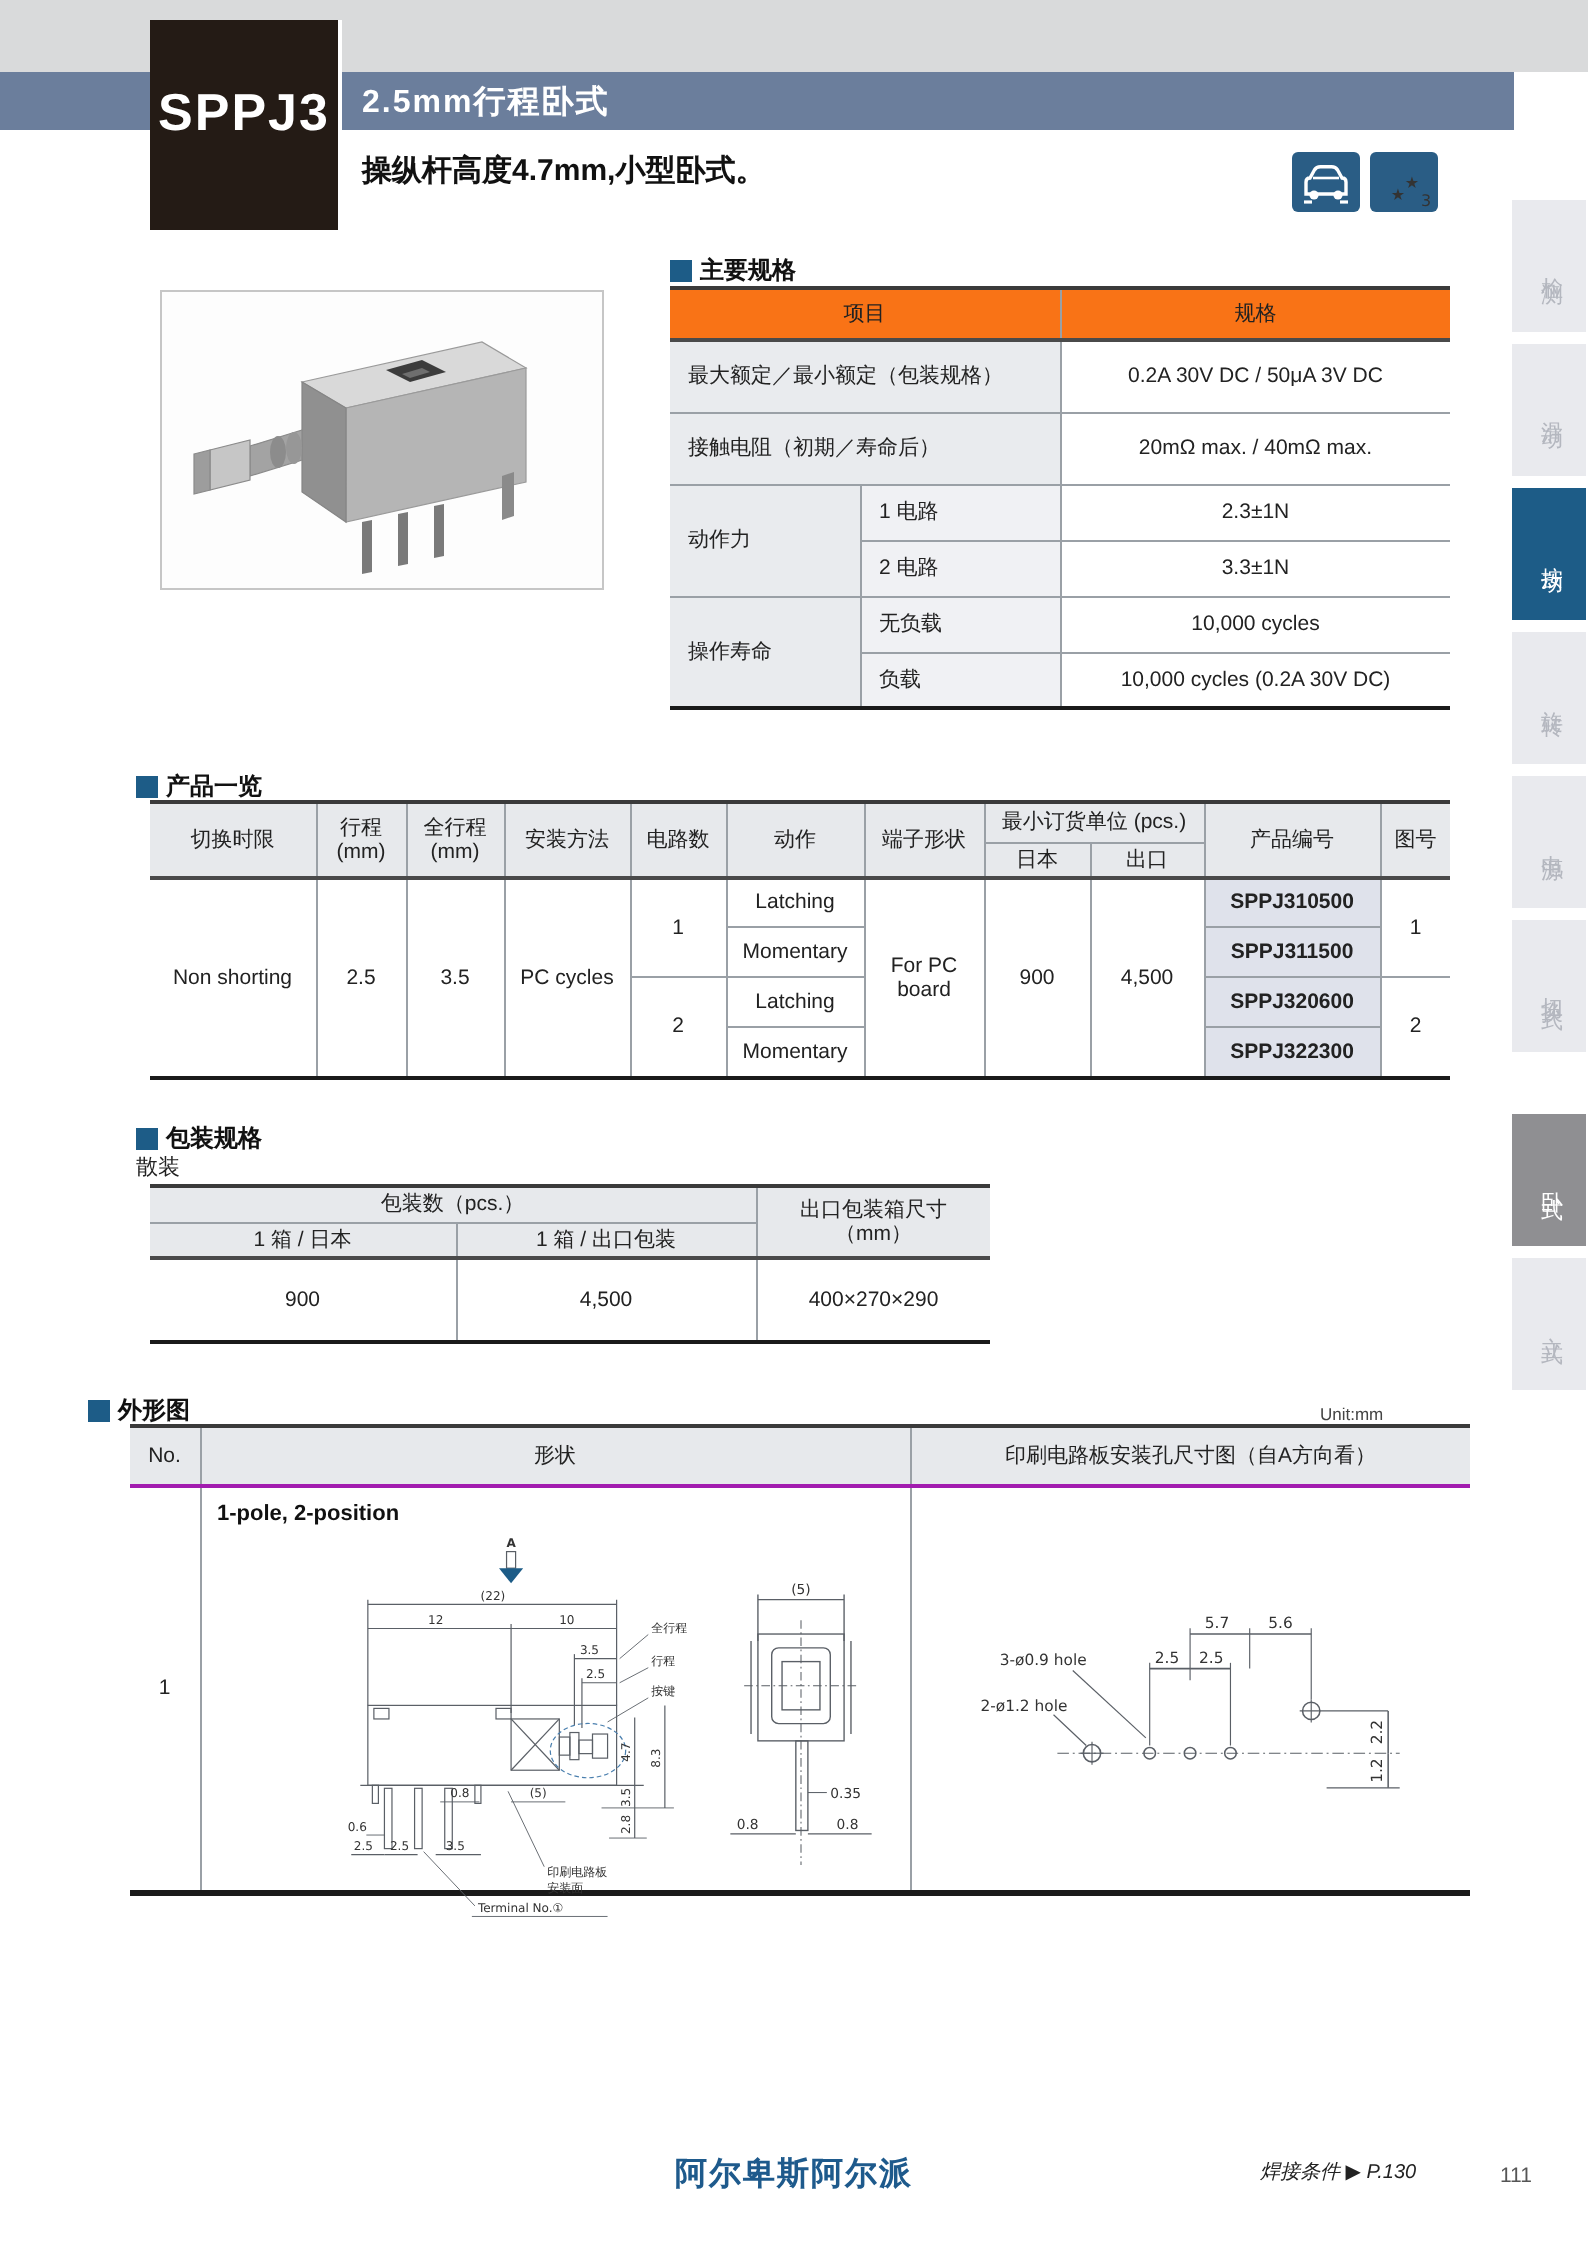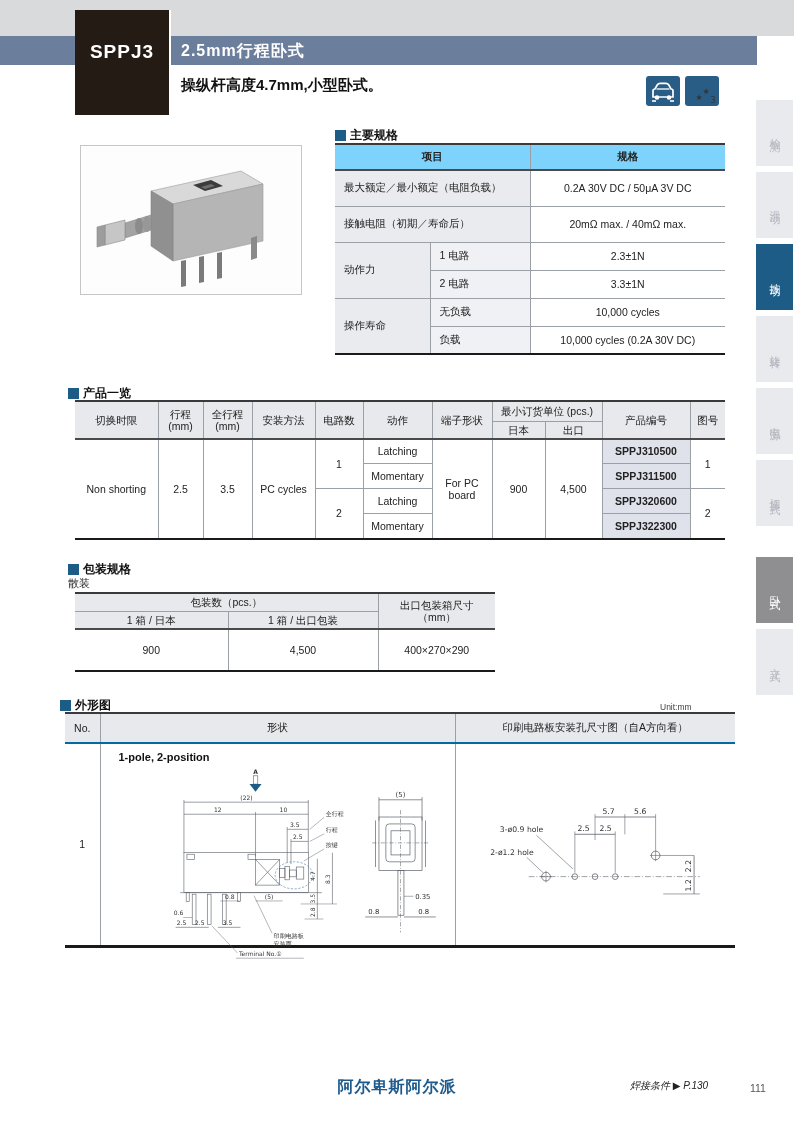--- a/index.html
+++ b/index.html
@@ -3,59 +3,59 @@
 <meta charset="utf-8">
 <style>
   * { margin:0; padding:0; box-sizing:border-box; }
   body { background:#fff; }
   .page { position:relative; width:794px; height:1123px; background:#ffffff; overflow:hidden;
           font-family:"Liberation Sans","DejaVu Sans",sans-serif; color:#222; }
   .top-band { position:absolute; left:0; top:0; width:794px; height:36px; background:#d9dadb; }
   .title-bar { position:absolute; left:0; top:36px; width:757px; height:29px; background:#6b7e9c; }
   .title-text { position:absolute; left:181px; top:41px; color:#fff; font-size:16px; font-weight:bold; letter-spacing:1px; }
   .model-box { position:absolute; left:75px; top:10px; width:96px; height:105px; background:#241b15; border-right:2px solid #fff; }
-  .model-text { color:#fff; font-weight:bold; font-size:19px; text-align:center; margin-top:31px; letter-spacing:1px; }
+  .model-text { color:#fff; font-weight:bold; font-size:26px; text-align:center; margin-top:31px; letter-spacing:1px; }
   .subtitle { position:absolute; left:181px; top:76px; font-size:15px; font-weight:bold; color:#111; }
   .badges { position:absolute; left:646px; top:76px; display:flex; gap:5px; }
 
   .photo-box { position:absolute; left:80px; top:145px; width:222px; height:150px; border:1px solid #c6c6c6; background:#fdfdfd; }
 
   .sec-title { position:absolute; font-size:12px; font-weight:bold; color:#111; display:flex; align-items:center; gap:4px; }
   .sec-sq { width:11px; height:11px; background:#1d5c87; display:inline-block; }
 
   table { border-collapse:collapse; table-layout:fixed; font-size:10.5px; color:#222; }
   th, td { border:1px solid #9aa0a6; text-align:center; vertical-align:middle; padding:2px 4px; }
   tr > *:first-child { border-left:none; }
   tr > *:last-child { border-right:none; }
 
   .spec-table { position:absolute; left:335px; top:143px; width:390px; border-top:2px solid #3a3a3a; border-bottom:2px solid #1a1a1a; }
-  .spec-table thead th { background:#7dd3fc; height:26px; font-weight:bold; border-bottom:2px solid #4a4a4a; }
+  .spec-table thead th { background:#f97316; height:26px; font-weight:normal; border-bottom:2px solid #4a4a4a; }
   .spec-table .lbl { background:#e9ebee; text-align:left; padding-left:9px; }
   .spec-table .sub { background:#f0f1f4; text-align:left; padding-left:9px; }
   .spec-table .r-tall td { height:36px; }
   .spec-table .r-mid td { height:28px; }
 
   .prod-table { position:absolute; left:75px; top:400px; width:650px; border-top:2px solid #3a3a3a; border-bottom:2px solid #1a1a1a; }
   .prod-table thead th { background:#e7e9ec; font-weight:normal; line-height:1.15; }
   .prod-table thead tr:first-child th { height:20px; }
   .prod-table thead tr:last-child th { height:17px; }
   .prod-table thead { border-bottom:2px solid #4a4a4a; }
   .prod-table tbody td { height:25px; background:#fff; }
   .prod-table td.part { background:#dfe2eb; font-weight:bold; }
 
   .pack-table { position:absolute; left:75px; top:592px; width:420px; border-top:2px solid #3a3a3a; border-bottom:2px solid #1a1a1a; }
   .pack-table thead th { background:#e7e9ec; font-weight:normal; height:18px; line-height:1.15; }
   .pack-table thead { border-bottom:2px solid #4a4a4a; }
   .pack-table tbody td { height:42px; background:#fff; }
 
   .out-table { position:absolute; left:65px; top:712px; width:670px; border-top:2px solid #3a3a3a; border-bottom:3px solid #1a1a1a; }
-  .out-table thead th { background:#e7e9ec; font-weight:normal; height:30px; border-bottom:2px solid #0369a1; }
+  .out-table thead th { background:#e7e9ec; font-weight:normal; height:30px; border-bottom:2px solid #a21caf; }
   .out-table tbody td { height:203px; background:#fff; }
   .shape-cell { position:relative; padding:0; }
-  .pole-label { position:absolute; left:18px; top:7px; font-size:11px; font-weight:bold; color:#111; }
+  .pole-label { position:absolute; left:8px; top:7px; font-size:11px; font-weight:bold; color:#111; }
   .unit-note { position:absolute; left:660px; top:702px; font-size:8.5px; color:#444; }
 
   svg text { font-family:"DejaVu Sans","Liberation Sans",sans-serif; font-size:8px; fill:#333; }
   .dwg line, .dwg path, .dwg rect, .dwg circle, .dwg ellipse, .dwg polyline { stroke:#5a5f66; stroke-width:0.8; fill:none; }
   .dwg .thin { stroke-width:0.6; }
   .dwg .blue { stroke:#4a7fae; }
 
   .side-tab { position:absolute; left:756px; width:37px; height:66px; background:#e9eaee;
       display:flex; align-items:center; justify-content:center;
       writing-mode:vertical-rl; text-orientation:upright; letter-spacing:3px;
@@ -129,21 +129,21 @@
         <col style="width:195px">
       </colgroup>
     <thead>
       <tr>
         <th colspan="2">项目</th>
         <th>规格</th>
       </tr>
     </thead>
     <tbody>
       <tr class="r-tall">
-        <td colspan="2" class="lbl">最大额定／最小额定（电阻负载）</td>
+        <td colspan="2" class="lbl">最大额定／最小额定（包装规格）</td>
         <td>0.2A 30V DC / 50μA 3V DC</td>
       </tr>
       <tr class="r-tall">
         <td colspan="2" class="lbl">接触电阻（初期／寿命后）</td>
         <td>20mΩ max. / 40mΩ max.</td>
       </tr>
       <tr class="r-mid">
         <td rowspan="2" class="lbl">动作力</td>
         <td class="sub">1 电路</td>
         <td>2.3±1N</td>
@@ -263,21 +263,21 @@
     </thead>
     <tbody>
       <tr>
         <td>900</td>
         <td>4,500</td>
         <td>400×270×290</td>
       </tr>
     </tbody>
   </table>
 
-  <div class="sec-title" style="left:60px; top:697px;">
+  <div class="sec-title" style="left:44px; top:697px;">
     <span class="sec-sq"></span>
     <span>外形图</span>
   </div>
   <div class="unit-note">Unit:mm</div>
 
   <table class="out-table">
     <colgroup>
         <col style="width:35px">
         <col style="width:355px">
         <col style="width:280px">

